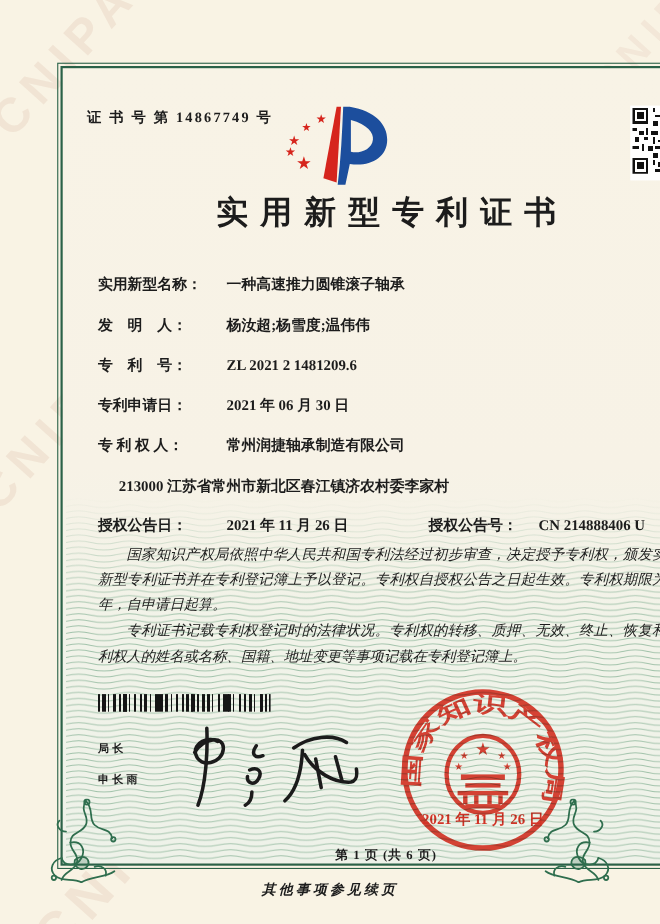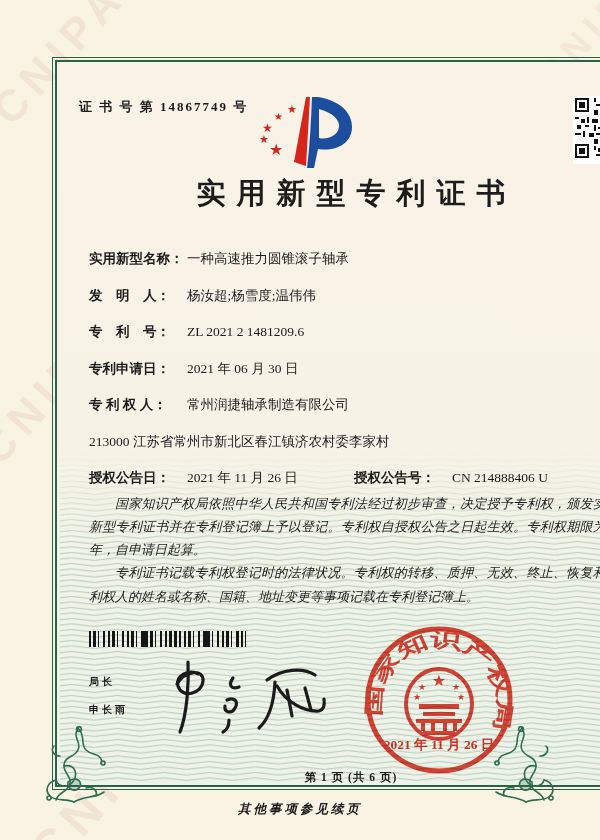--- a/index.html
+++ b/index.html
@@ -54,22 +54,22 @@
   .logo .star{position:absolute;color:#d6251d;line-height:1;}
   .qr{position:absolute;right:4px;top:34px;width:64px;height:64px;background:#fff;padding:2px;}
   .title{
     position:absolute;left:0;right:0;top:112px;text-align:center;
     font-size:29px;font-weight:700;letter-spacing:11px;text-indent:11px;
   }
   
   .fields{position:absolute;left:32px;right:26px;top:186px;font-size:13.5px;}
   .frow{display:flex;margin-bottom:14.5px;line-height:22px;}
   .flabel{font-weight:700;white-space:nowrap;min-width:98px;}
-  .fvalue{font-weight:400;margin-left:0;white-space:nowrap;}
-  .frow.split .half2{margin-left:56px;display:flex;}
+  .fvalue{font-weight:700;margin-left:19px;white-space:nowrap;}
+  .frow.split .half2{margin-left:56px;display:flex;text-align:right;}
   
   .paras{
     position:absolute;left:32px;right:26px;top:430px;
     font-size:13px;line-height:1.78;font-style:italic;
     text-align:justify;
   }
   .paras p{margin:0;text-indent:2em;font-weight:500;}
   
   .barcode{
     position:absolute;left:32px;top:569px;width:157px;height:16px;

